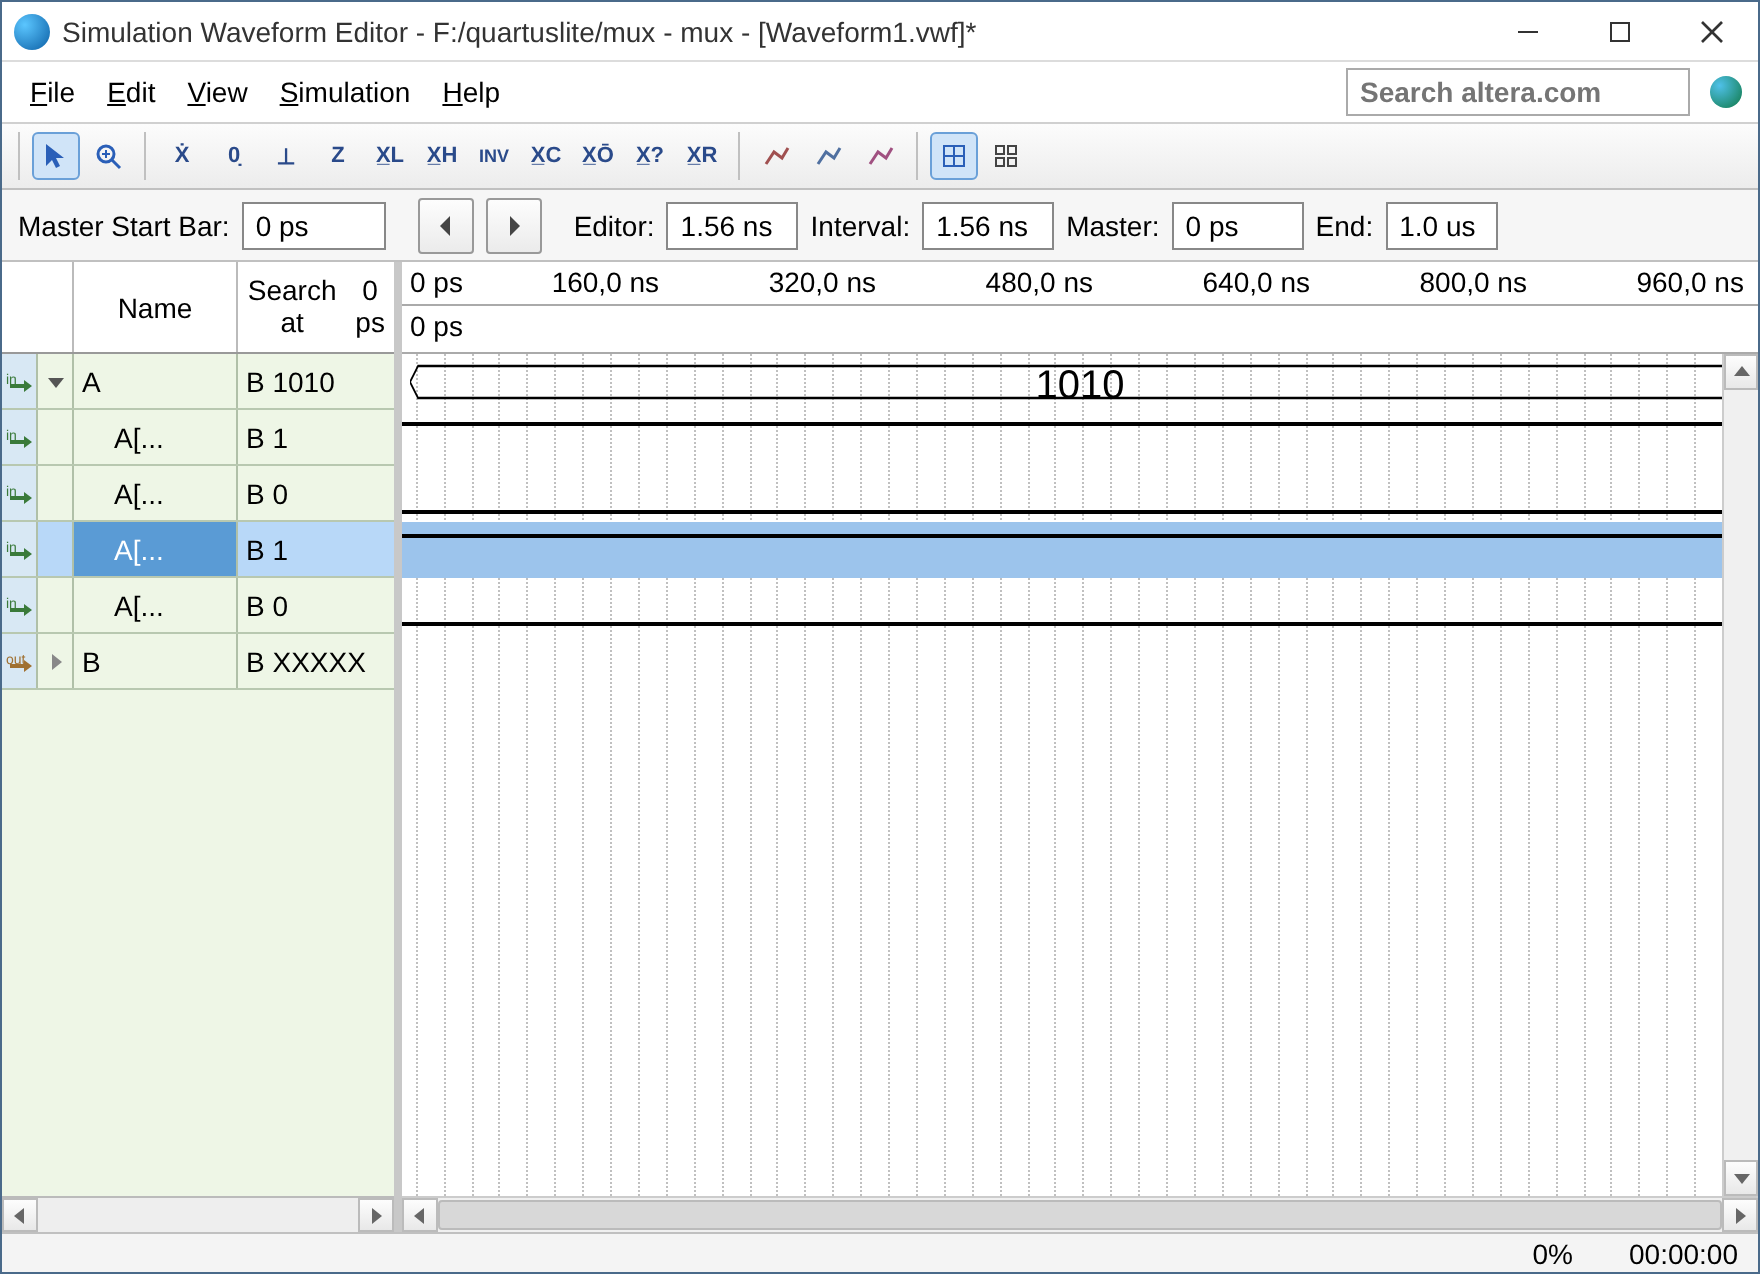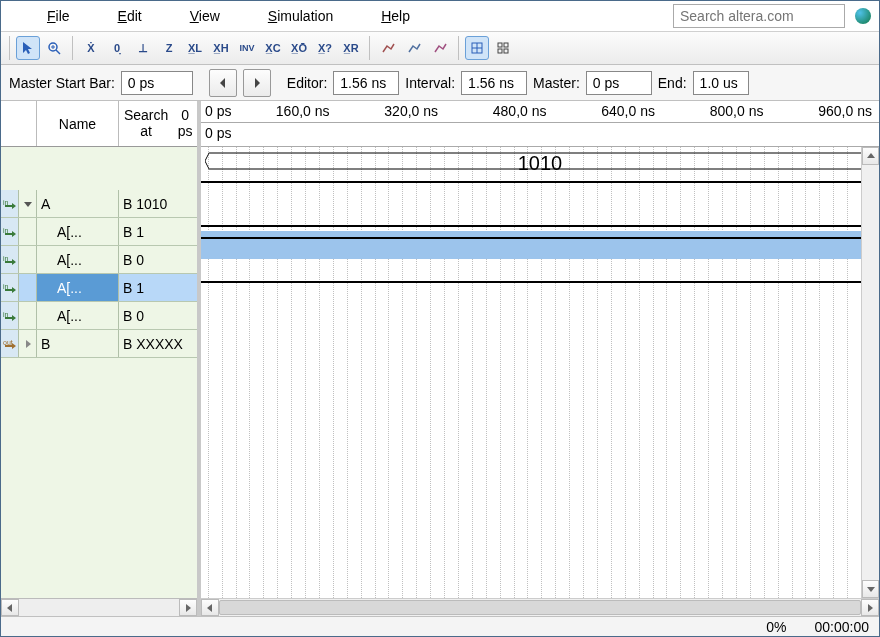--- a/index.html
+++ b/index.html
@@ -9,42 +9,42 @@
   
   .titlebar { height: 30px; background: #fff; display: flex; align-items: center; padding: 0 0 0 6px; border-bottom: 1px solid #dcdcdc; }
   .titlebar .app-icon { width: 18px; height: 18px; border-radius: 50%; background: radial-gradient(circle at 30% 30%, #5bc6ff, #0b5fa5); margin-right: 6px; flex: 0 0 auto; }
   .titlebar .title { flex: 1; color: #333; }
   .win-controls { display: flex; }
   .win-btn { width: 46px; height: 30px; display: flex; align-items: center; justify-content: center; color: #333; cursor: default; }
   .win-btn svg { display: block; }
   
   
   .menubar { height: 30px; display: flex; align-items: center; padding: 0 8px; gap: 4px; }
-  .menu-item { padding: 3px 6px; cursor: default; margin-left: 32px; }
+  .menu-item { padding: 3px 6px; cursor: default; }
   .menu-item .ul { text-decoration: underline; }
   .spacer { flex: 1; }
-  .search-box { width: 172px; height: 24px; border: 1px solid #aaa; padding: 0 6px; font-size: 14px; color: #555; }
+  .search-box { width: 172px; height: 24px; border: 1px solid #aaa; padding: 0 6px; font-size: 14px; color: #555; font-weight: bold; }
   .globe-icon { width: 16px; height: 16px; border-radius: 50%; background: radial-gradient(circle at 30% 30%,#4fc1e9,#0f7846); margin-left: 6px; }
   
   
   .toolbar { height: 34px; border-top: 1px solid #d0d0d0; border-bottom: 1px solid #c0c0c0; background: linear-gradient(#fcfcfc,#ececec); display: flex; align-items: center; padding: 0 4px; gap: 2px; }
   .tool-sep { width: 1px; height: 24px; background: #c0c0c0; margin: 0 4px; }
   .tool-btn { width: 24px; height: 24px; display: flex; align-items: center; justify-content: center; border: 1px solid transparent; border-radius: 3px; cursor: default; font-size: 11px; color: #2a4a8a; font-weight: bold; }
   .tool-btn.active { border-color: #6aa0d8; background: #d0e4f8; }
   .tool-btn svg { display: block; }
   
   
   .timerow { height: 36px; border-bottom: 1px solid #c0c0c0; display: flex; align-items: center; padding: 0 8px; gap: 6px; background: #f6f6f6; }
   .timerow label { white-space: nowrap; }
   .timerow input { height: 24px; border: 1px solid #888; padding: 0 6px; font-size: 14px; background: #fff; }
   .nav-btn { width: 28px; height: 28px; border: 1px solid #999; background: linear-gradient(#fdfdfd,#ebebeb); display: flex; align-items: center; justify-content: center; cursor: default; border-radius: 2px;}
   
   
   .content { flex: 1; display: flex; overflow: hidden; }
-  .left-pane { width: 200px; border-right: 4px solid #c8c8c8; background: #eef6e6; display: flex; flex-direction: column; overflow: hidden; gap: 43px; }
+  .left-pane { width: 200px; border-right: 4px solid #c8c8c8; background: #eef6e6; display: flex; flex-direction: column; overflow: hidden; }
   .sig-header { display: flex; height: 46px; background: #fff; border-bottom: 1px solid #999; }
   .sig-header .colA { width: 36px; border-right: 1px solid #bbb; }
   .sig-header .colB { flex: 1; border-right: 1px solid #bbb; display:flex; align-items:center; justify-content:center; }
   .sig-header .colC { width: 78px; display:flex; align-items:center; justify-content:center; text-align:center; line-height: 1.1; }
   .sig-rows { flex:1; overflow:hidden; }
   .sig-row { display:flex; height:28px; align-items:stretch; border-bottom:1px solid #b8c8b0; }
   .sig-row .c0 { width:18px; background:#d8e8f4; border-right:1px solid #b0c0a8; display:flex; align-items:center; justify-content:center; }
   .sig-row .c0 svg { display:block; }
   .sig-row .c1 { width:18px; border-right:1px solid #b0c0a8; display:flex; align-items:center; justify-content:center; }
   .sig-row .c2 { flex:1; border-right:1px solid #b0c0a8; display:flex; align-items:center; padding:0 4px; }
@@ -79,20 +79,42 @@
   .wave-hscroll .track { flex:1; position:relative; }
   .wave-hscroll .thumb { position:absolute; left:0; top:1px; bottom:1px; width:100%; background:#d8d8d8; border:1px solid #bbb; border-radius:2px; }
   
   .statusbar { height:20px; border-top:1px solid #c0c0c0; background:#f4f4f4; display:flex; align-items:center; justify-content:flex-end; padding:0 10px; gap:28px; font-size:14px; }
 </style>
 </head>
 <body>
 
 <div class="window">
 
+  <div class="titlebar">
+    <div class="app-icon"></div>
+    <div class="title">Simulation Waveform Editor - F:/quartuslite/mux - mux - [Waveform1.vwf]*</div>
+    <div class="win-controls">
+      <div class="win-btn">
+          <svg width="12" height="12">
+            <line x1="1" y1="6" x2="11" y2="6" stroke="#333" stroke-width="1"></line>
+          </svg>
+        </div>
+      <div class="win-btn">
+          <svg width="12" height="12">
+            <rect x="1.5" y="1.5" width="9" height="9" fill="none" stroke="#333" stroke-width="1"></rect>
+          </svg>
+        </div>
+      <div class="win-btn">
+          <svg width="12" height="12">
+            <line x1="1" y1="1" x2="11" y2="11" stroke="#333" stroke-width="1.3"></line>
+            <line x1="11" y1="1" x2="1" y2="11" stroke="#333" stroke-width="1.3"></line>
+          </svg>
+        </div>
+    </div>
+  </div>
 
   <div class="menubar">
     <div class="menu-item"><span class="ul">F</span><span></span><span>ile</span></div>
     <div class="menu-item"><span class="ul">E</span>dit</div>
     <div class="menu-item"><span class="ul">V</span>iew</div>
     <div class="menu-item"><span class="ul">S</span>imulation</div>
     <div class="menu-item"><span class="ul">H</span>elp</div>
     <div class="spacer"></div>
     <input class="search-box" placeholder="Search altera.com" style="">
     <div class="globe-icon"></div>

